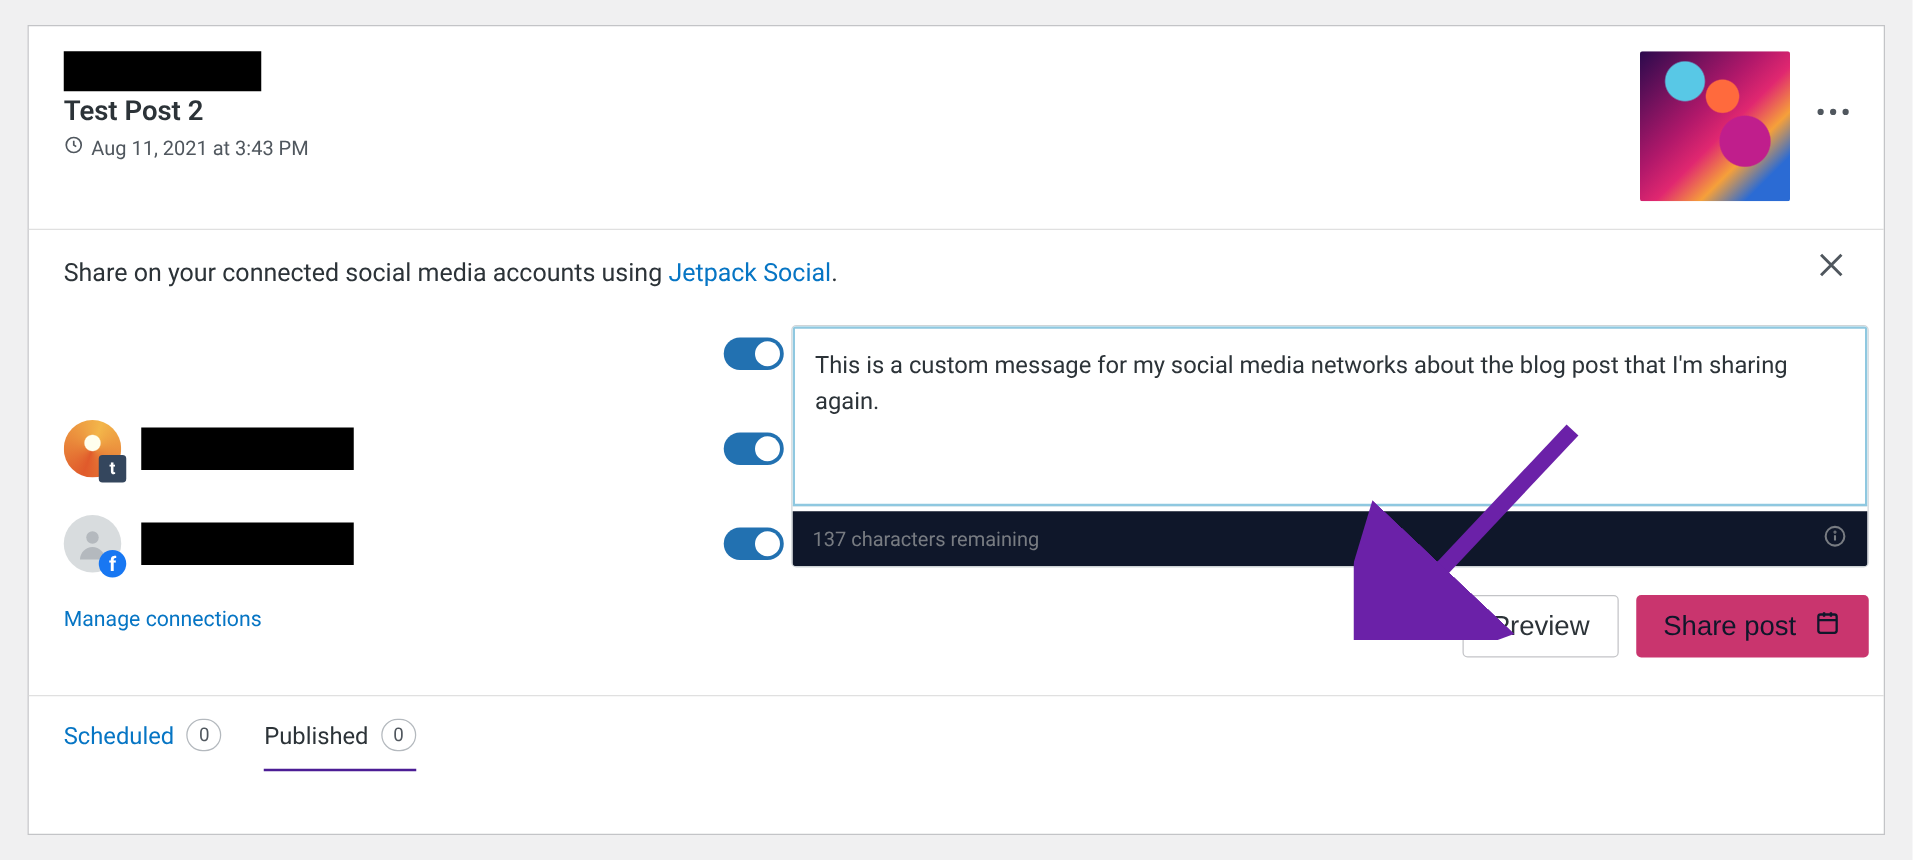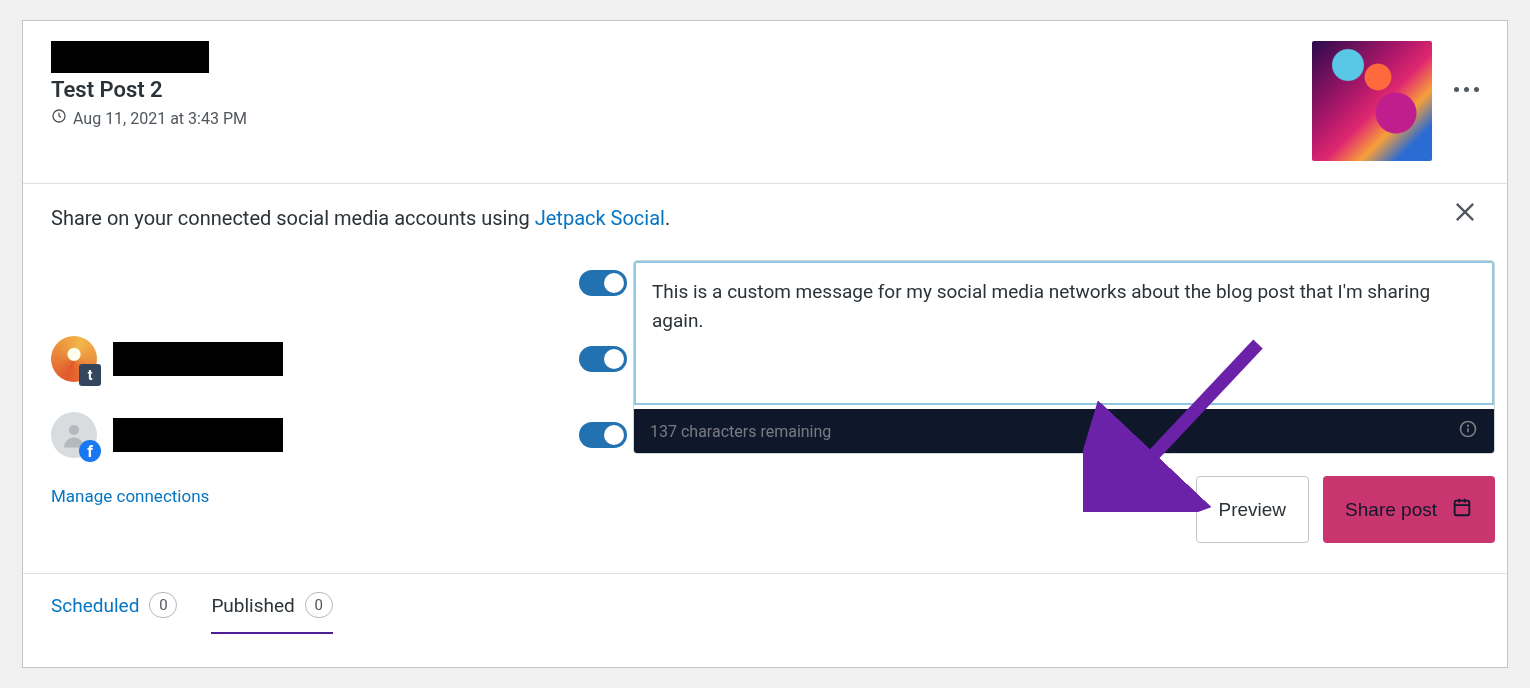--- a/index.html
+++ b/index.html
@@ -203,24 +203,24 @@
     font-size: 16px;
   }
   .info-icn svg { width: 20px; height: 20px; }
   .actions {
     margin-top: 22px;
     display: flex;
     justify-content: flex-end;
     gap: 14px;
   }
   .btn {
-    height: 67px;
+    height: 50px;
     padding: 0 22px;
     border-radius: 4px;
-    font-size: 19px;
+    font-size: 22px;
     display: inline-flex;
     align-items: center;
     gap: 14px;
     cursor: pointer;
   }
   .btn-preview {
     border: 1px solid #c3c4c7;
     background: #fff;
     color: var(--text-dark);
   }

